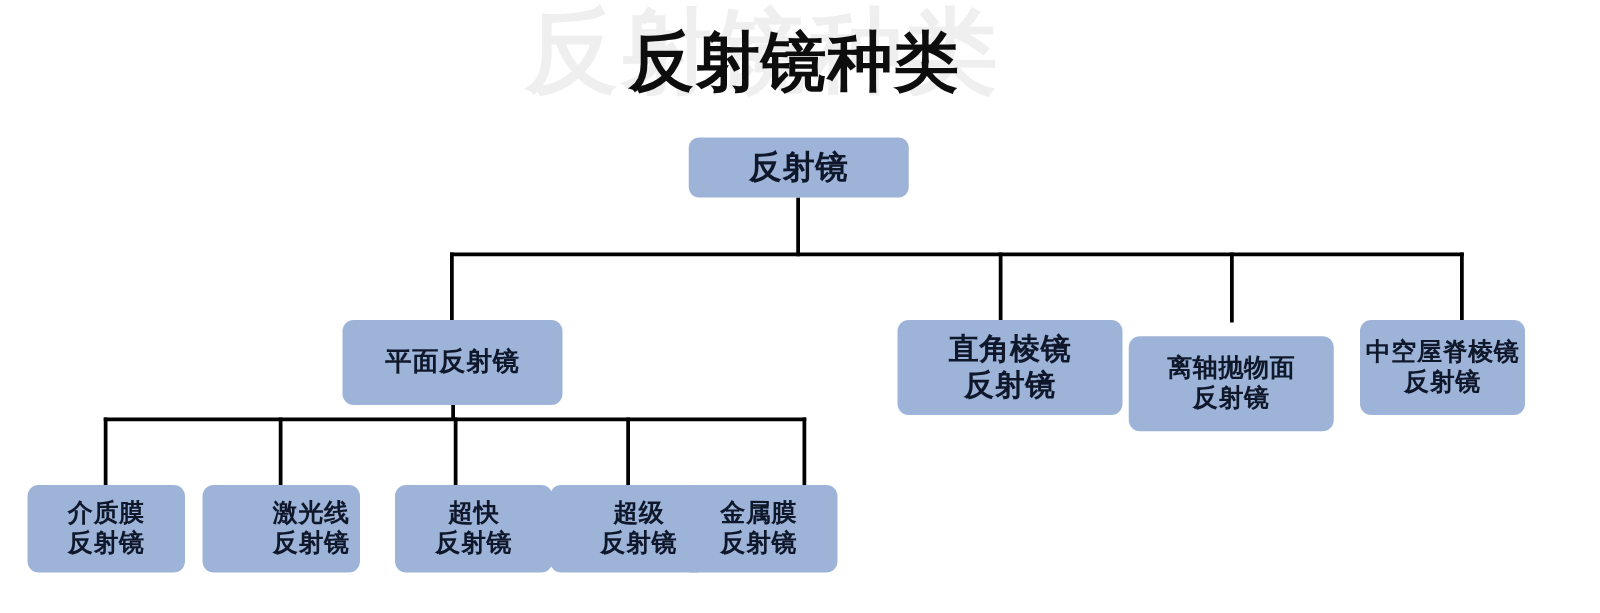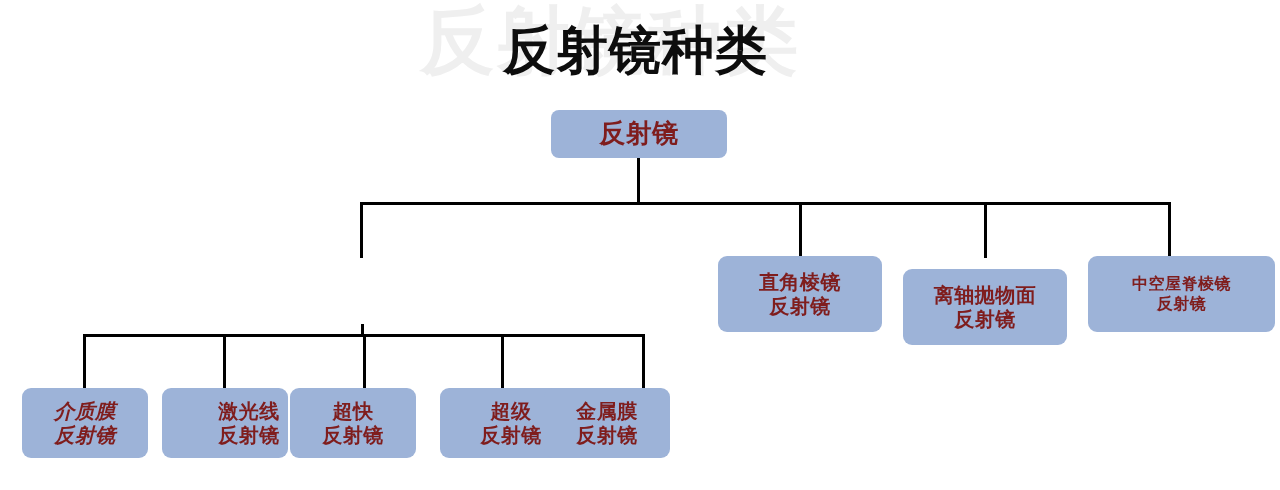--- a/index.html
+++ b/index.html
@@ -48,21 +48,21 @@
     white-space: nowrap;
     line-height: 1;
   }
 
   
   .node {
     position: absolute;
     box-sizing: border-box;
     background: #9db3d8;
     border-radius: 9px;
-    color: #7f1d1d;
+    color: #0f172a;
     font-weight: 700;
     display: flex;
     align-items: center;
     justify-content: center;
     text-align: center;
     line-height: 1.22;
     white-space: pre-line;
     letter-spacing: 0.5px;
   }
 
@@ -78,48 +78,48 @@
   .node-l2-plane {
     left: 274px;
     top: 256px;
     width: 176px;
     height: 68px;
     font-size: 21px;
   }
   .node-l2-a {
     left: 718px;
     top: 256px;
-    width: 164px;
+    width: 180px;
     height: 76px;
-    font-size: 20px;
+    font-size: 24px;
   }
   .node-l2-b {
     left: 903px;
     top: 269px;
     width: 164px;
     height: 76px;
     font-size: 20px;
   }
   .node-l2-c {
     left: 1088px;
     top: 256px;
-    width: 187px;
+    width: 132px;
     height: 76px;
-    font-size: 16px;
+    font-size: 20px;
   }
 
   .node-leaf {
     top: 388px;
     width: 126px;
     height: 70px;
     font-size: 20px;
   }
-  .leaf-0 { left: 22px; font-style: italic; }
+  .leaf-0 { left: 22px; }
   .leaf-1 { left: 162px; padding-left: 48px; }
-  .leaf-2 { left: 290px; }
+  .leaf-2 { left: 316px; }
   .leaf-3 { left: 440px; padding-left: 16px; }
   .leaf-4 { left: 544px; }
 
   
   .conn {
     position: absolute;
     background: #000000;
   }
   .v { width: 3px; }
   .h { height: 3px; }
@@ -165,20 +165,21 @@
   <div class="conn v c-leaf-stem"></div>
   <div class="conn h c-leaf-bus"></div>
   <div class="conn v c-leaf-d0"></div>
   <div class="conn v c-leaf-d1"></div>
   <div class="conn v c-leaf-d2"></div>
   <div class="conn v c-leaf-d3"></div>
   <div class="conn v c-leaf-d4"></div>
 
   <div class="node node-root">反射镜</div>
 
+  <div class="node node-l2-plane">平面反射镜</div>
   <div class="node node-l2-a">直角棱镜
 反射镜</div>
   <div class="node node-l2-b">离轴抛物面
 反射镜</div>
   <div class="node node-l2-c">中空屋脊棱镜
 反射镜</div>
 
   <div class="node node-leaf leaf-0">介质膜
 反射镜</div>
   <div class="node node-leaf leaf-1">激光线

